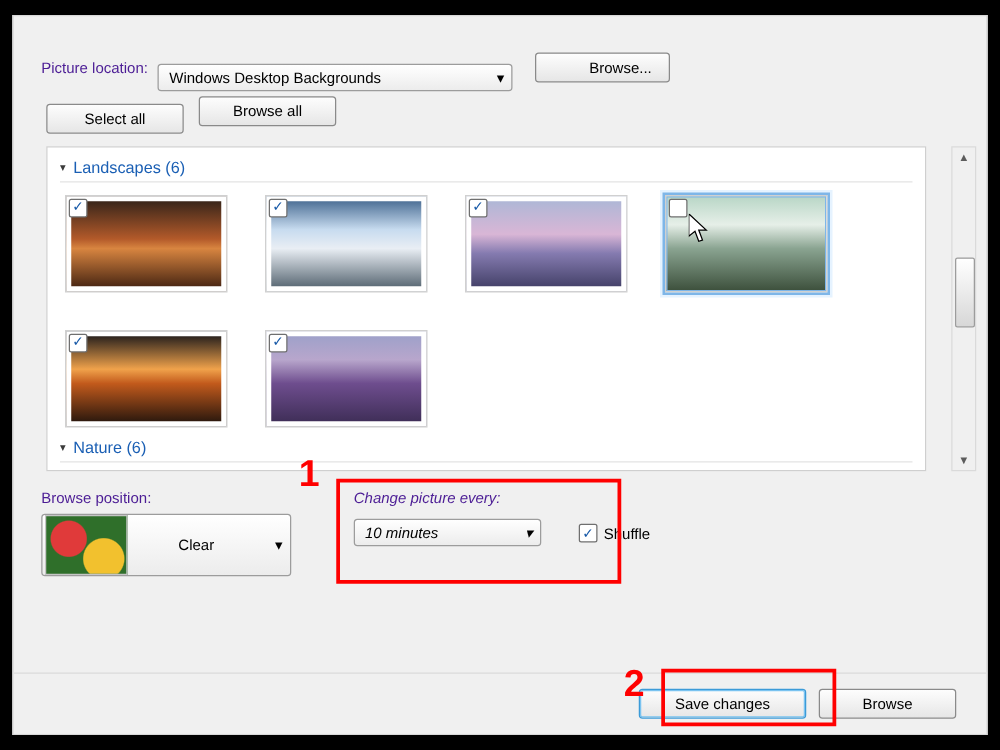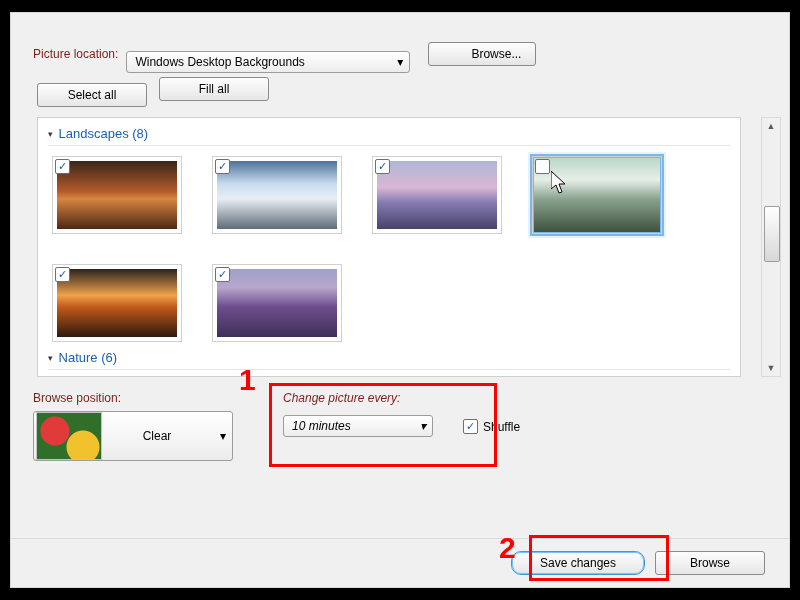--- a/index.html
+++ b/index.html
@@ -1,20 +1,20 @@
 <!DOCTYPE html>
 <html><head>
 <meta charset="utf-8">
 <style>
 html,body{margin:0;padding:0;width:800px;height:600px;font-family:"Segoe UI",Tahoma,sans-serif;font-size:12px;background:#000;color:#000;}
 .outer{position:absolute;left:0;top:0;width:800px;height:600px;background:#000;}
 .frame{position:absolute;left:10px;top:12px;width:780px;height:576px;background:#fff;}
 .panel{position:absolute;left:0;top:0;right:0;bottom:0;background:#F0F0F0;border:1px solid #D8D8D8;}
 .row{display:flex;align-items:center;gap:8px;}
-.label{color:#7f1d1d;}
+.label{color:#4c1d95;}
 .combo{display:inline-flex;align-items:center;justify-content:space-between;height:22px;padding:0 6px 0 8px;background:linear-gradient(#fff,#ECECEC);border:1px solid #9C9C9C;border-radius:3px;min-width:100px;box-sizing:border-box;}
 .combo .tri{margin-left:8px;}
 .btn{display:inline-flex;align-items:center;justify-content:center;height:22px;padding:0 14px;background:linear-gradient(#fdfdfd,#e6e6e6);border:1px solid #8a8a8a;border-radius:3px;}
 .gallery{position:absolute;left:26px;top:104px;width:702px;height:258px;border:1px solid #CFCFCF;background:#fff;overflow:hidden;}
 .group-header{display:flex;align-items:center;gap:6px;color:#1A5FB4;padding:8px 10px 4px 10px;font-size:13px;}
 .group-header .tri{font-size:9px;color:#3b3b3b;}
 .hr{height:1px;background:#E4E4E4;margin:0 10px;}
 .thumbs{display:flex;flex-wrap:wrap;gap:30px;padding:10px 14px 6px 14px;}
 .thumb{position:relative;width:128px;height:76px;border:1px solid #d0d0d0;background:#ddd;box-shadow:0 0 0 4px #fff inset;}
 .thumb.sel{outline:2px solid #7EB6E8;}
@@ -58,28 +58,28 @@
     <div class="btn" style="margin-left:10px;width:78px;justify-content:flex-end;">
       <span>Browse...</span>
     </div>
   </div>
 
   <div class="row" style="position:absolute;left:26px;top:58px;gap:12px;">
     <div class="btn" style="width:80px;margin-top:12px;">
       <span>Select all</span>
     </div>
     <div class="btn" style="width:80px;">
-      <span>Fill all</span>
+      <span>Browse all</span>
     </div>
   </div>
 
   <div class="gallery">
     <div class="group-header">
       <span class="tri">▾</span>
-      <span>Landscapes (8)</span>
+      <span>Landscapes (6)</span>
     </div>
     <div class="hr"></div>
     <div class="thumbs">
       <div class="thumb art1">
               <div class="chk">✓</div>
             </div>
       <div class="thumb art2">
               <div class="chk">✓</div>
             </div>
       <div class="thumb art3">
@@ -131,21 +131,21 @@
       <span class="tri">▾</span>
     </div>
   </div>
 
   <div style="position:absolute;left:452px;top:406px;" class="check">
     <span class="box">✓</span>
     <span>Shuffle</span>
   </div>
 
   <div class="bottom-bar">
-    <div class="btn" style="width:104px;border-color:#3C9BD8;box-shadow:0 0 0 1px #7AC3F0 inset;border-radius:10px;">
+    <div class="btn" style="width:104px;border-color:#3C9BD8;box-shadow:0 0 0 1px #7AC3F0 inset;">
       <span>Save changes</span>
     </div>
     <div class="btn" style="width:80px;">
       <span>Browse</span>
     </div>
   </div>
 
   <div class="redbox" style="left:258px;top:370px;width:222px;height:78px;"></div>
   <div class="annot" style="left:228px;top:350px;font-size:30px;">1</div>
   <div class="redbox" style="left:518px;top:522px;width:134px;height:40px;"></div>

